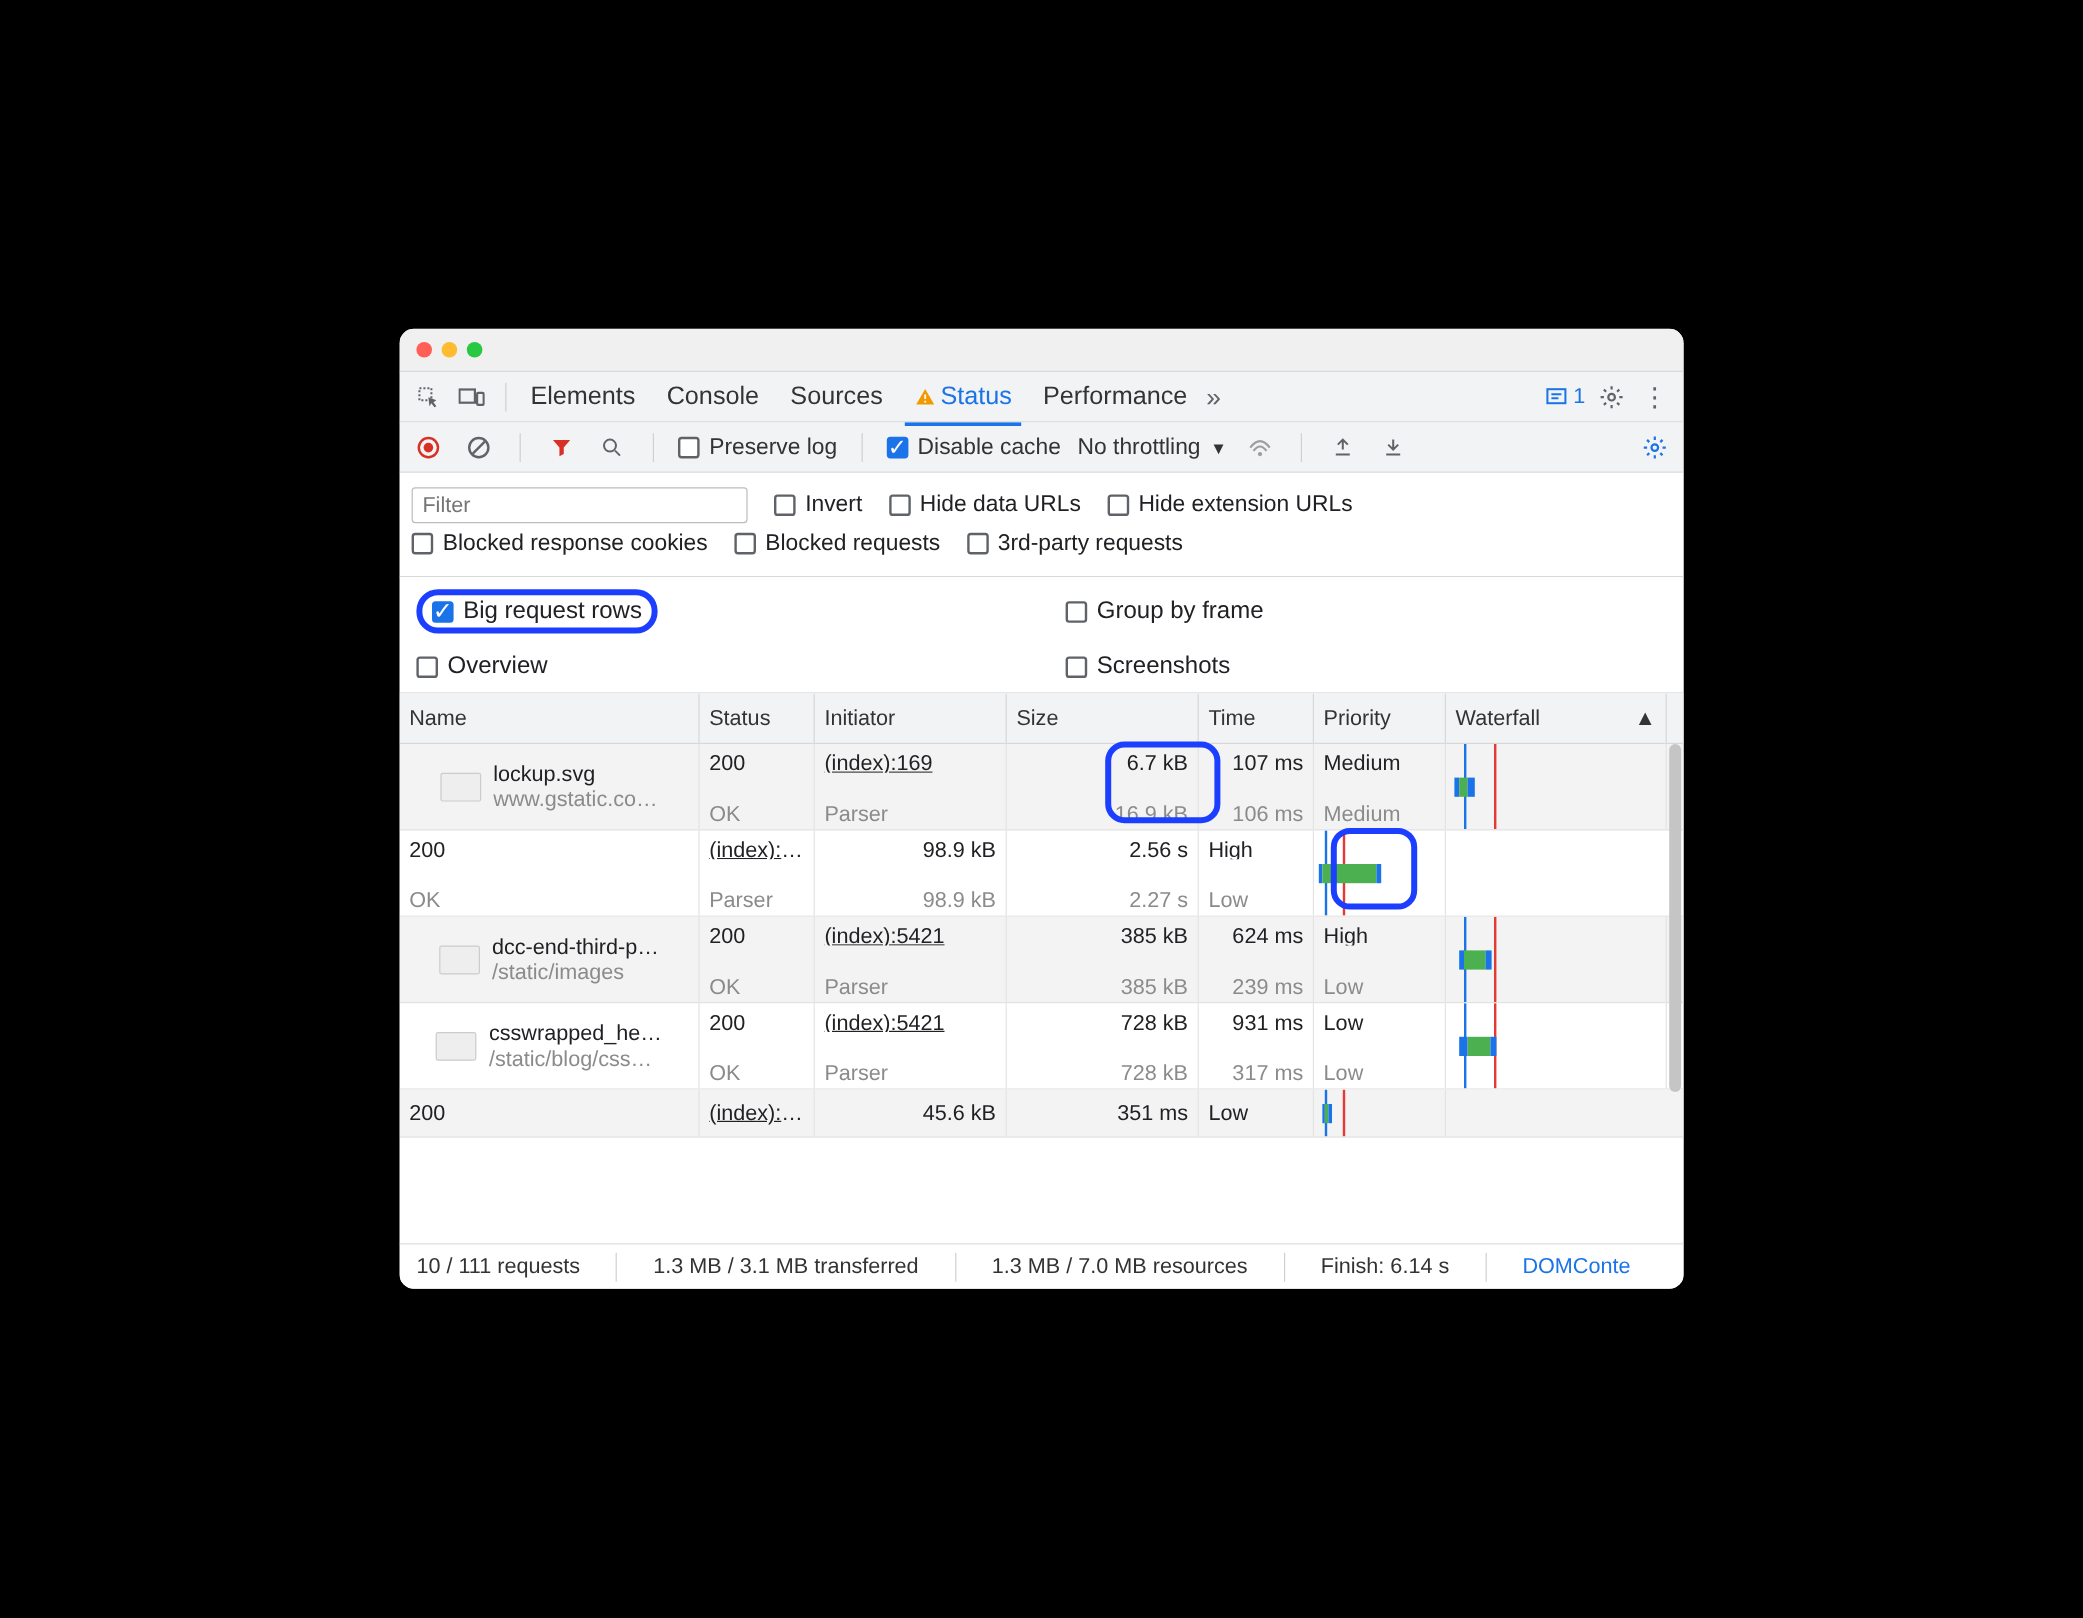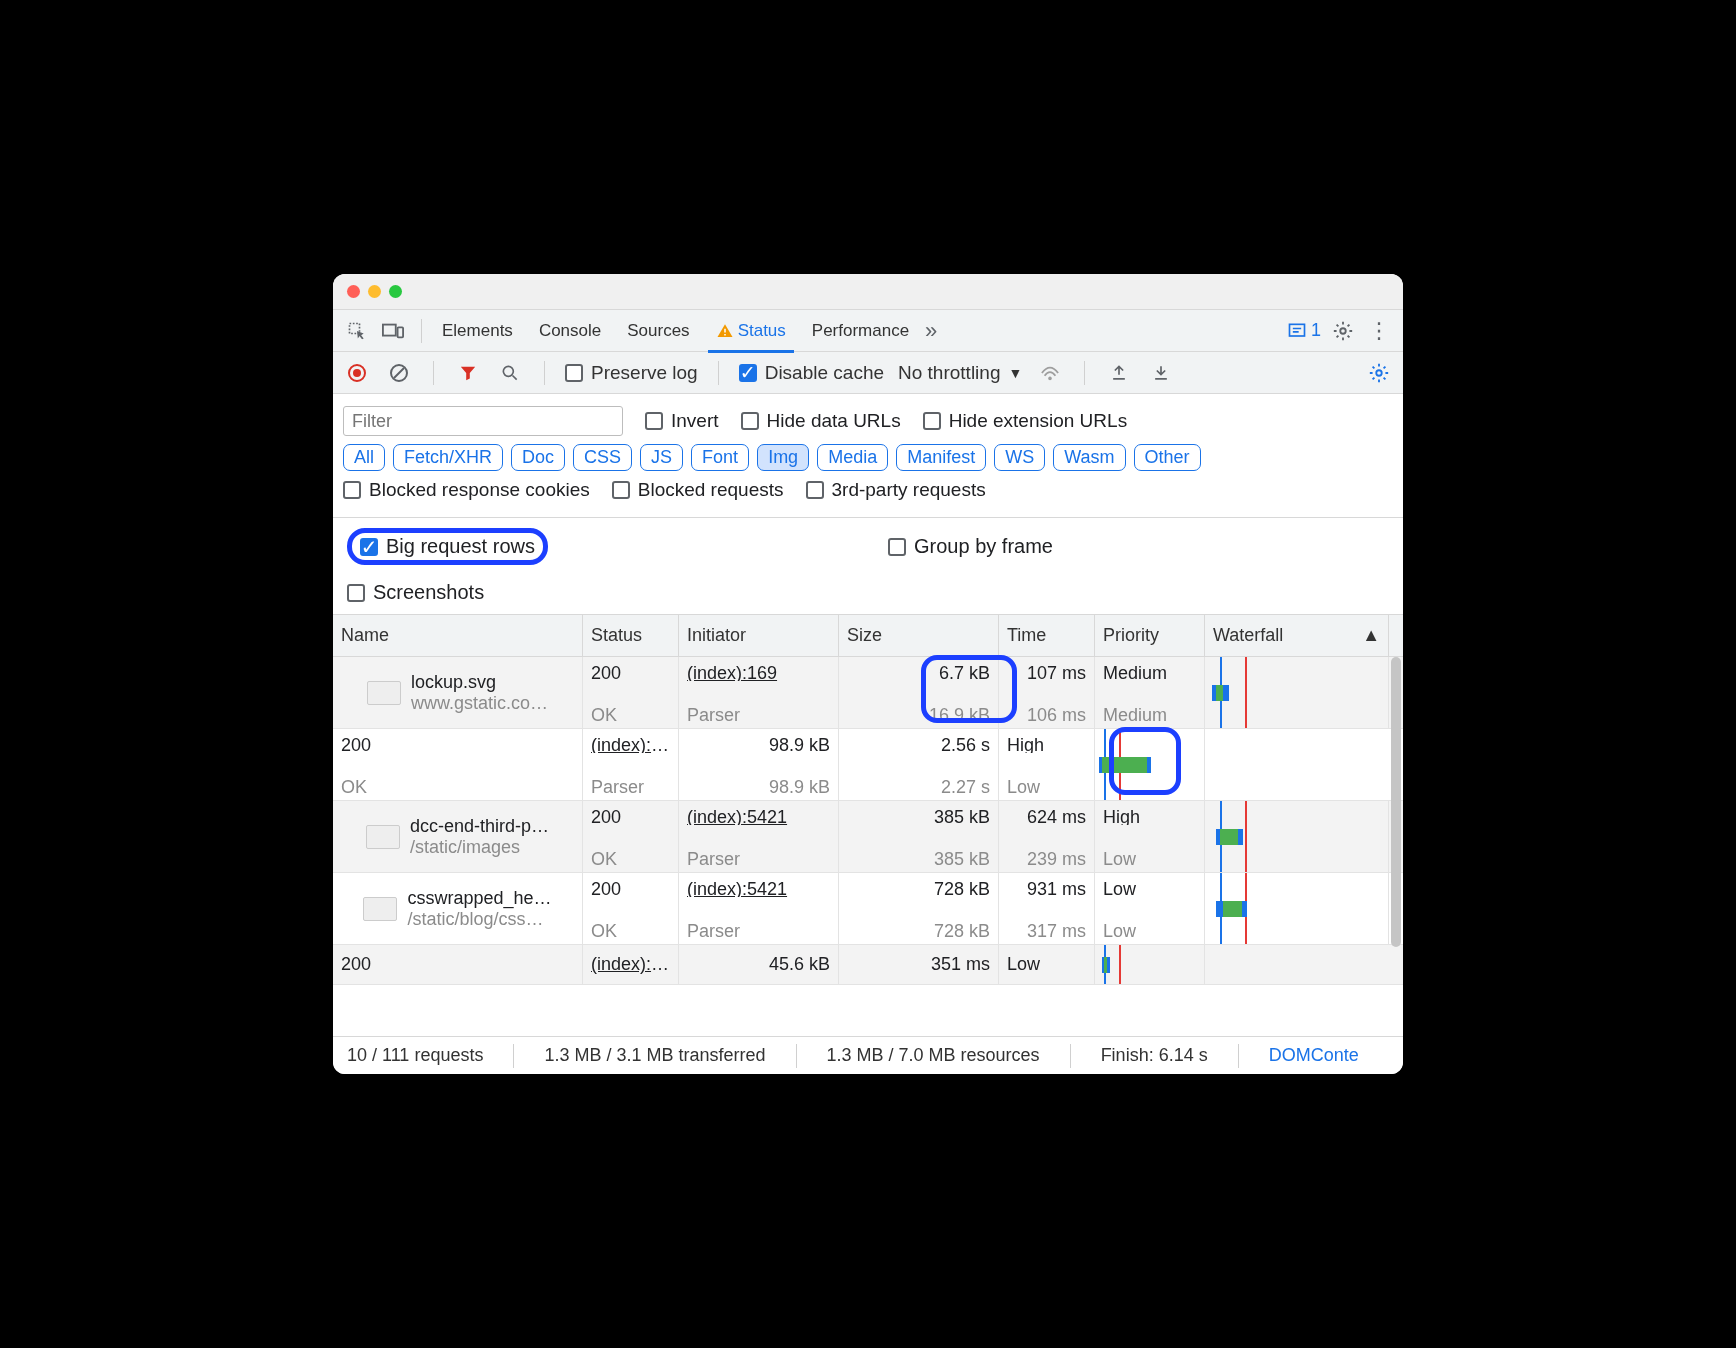--- a/index.html
+++ b/index.html
@@ -50,21 +50,21 @@
     border-bottom: 1px solid #d8d8d8;
     display: flex;
     align-items: center;
     padding: 0 10px;
     gap: 8px;
     font-size: 18px;
     color: #5f6368;
   }
   .sep { width: 1px; background: #d0d0d0; height: 24px; margin: 0 6px; }
   .icon-btn { width: 28px; height: 28px; display: flex; align-items: center; justify-content: center; cursor: pointer; color:#5f6368}
-  .tabs { display: flex; gap: 26px; margin-left: 6px; font-size: 17px; }
+  .tabs { display: flex; gap: 26px; margin-left: 6px; font-size: 21px; }
   .tab { color: #333; cursor: pointer; padding: 8px 0; }
   .tab.active { color: #1a73e8; position: relative; display:flex; align-items:center; gap:4px;}
   .tab.active::after { content:""; position:absolute; left:-8px; right:-8px; bottom:-4px; height:3px; background:#1a73e8; }
   .spacer { flex: 1; }
   .issues-pill { display: flex; align-items: center; gap: 4px; color:#1a73e8; cursor:pointer;}
   
   .toolbar2 {
     height: 42px;
     background: #f1f3f4;
     border-bottom: 1px solid #d8d8d8;
@@ -291,34 +291,20 @@
         </label>
       <label class="cb-wrap">
           <span class="cb"></span>
           <span>Hide data URLs</span>
         </label>
       <label class="cb-wrap">
           <span class="cb"></span>
           <span>Hide extension URLs</span>
         </label>
     </div>
-    <div class="chip-row" id="chip-row">
-        <div class="chip">All</div>
-        <div class="chip">Fetch/XHR</div>
-        <div class="chip">Doc</div>
-        <div class="chip">CSS</div>
-        <div class="chip">JS</div>
-        <div class="chip">Font</div>
-        <div class="chip active">Img</div>
-        <div class="chip">Media</div>
-        <div class="chip">Manifest</div>
-        <div class="chip">WS</div>
-        <div class="chip">Wasm</div>
-        <div class="chip">Other</div>
-      </div>
     <div class="row">
       <label class="cb-wrap">
           <span class="cb"></span>
           <span>Blocked response cookies</span>
         </label>
       <label class="cb-wrap">
           <span class="cb"></span>
           <span>Blocked requests</span>
         </label>
       <label class="cb-wrap">
@@ -333,20 +319,24 @@
       <span class="hl-blue">
         <label class="cb-wrap">
           <span class="cb checked">✓</span>
             <span>Big request rows</span>
         </label>
       </span>
     </div>
     <label class="cb-wrap">
         <span class="cb"></span>
         <span>Group by frame</span>
+      </label>
+    <label class="cb-wrap">
+        <span class="cb"></span>
+        <span>Overview</span>
       </label>
     <label class="cb-wrap">
         <span class="cb"></span>
         <span>Screenshots</span>
       </label>
   </div>
 
   <div class="table">
     <div class="thead">
       <div class="th">Name</div>

